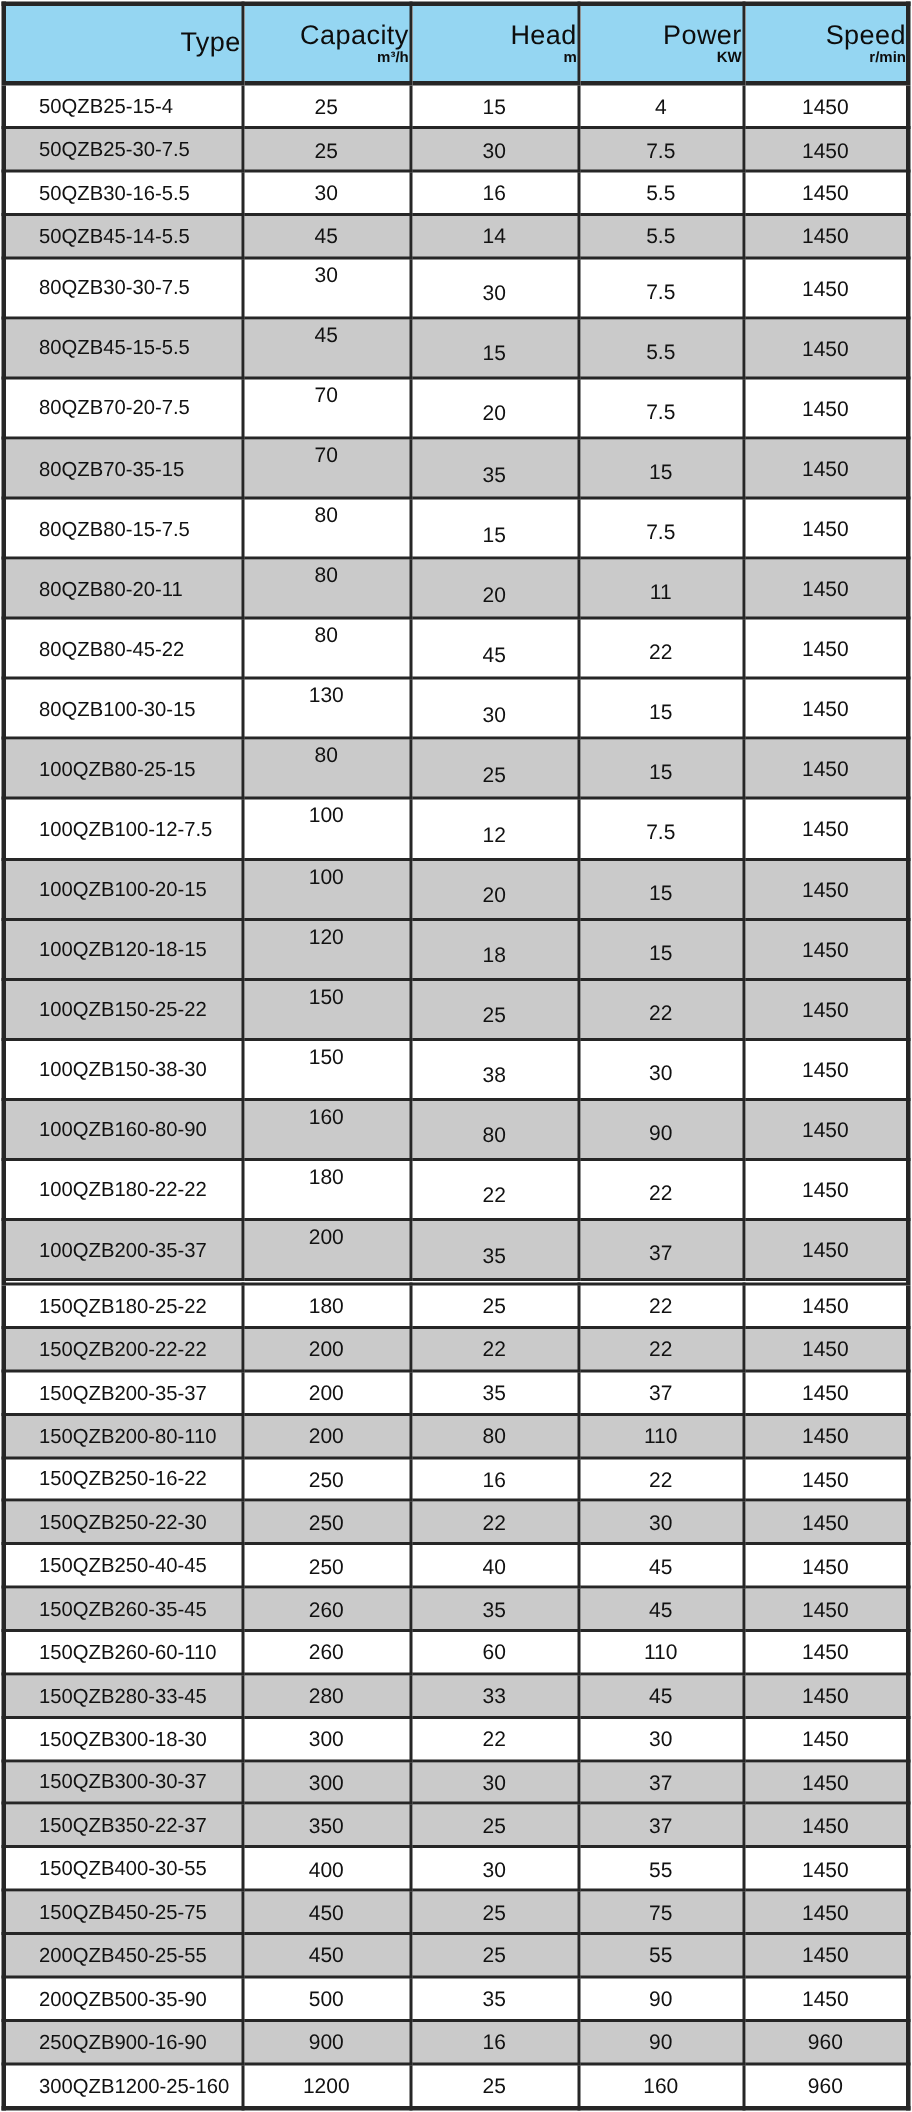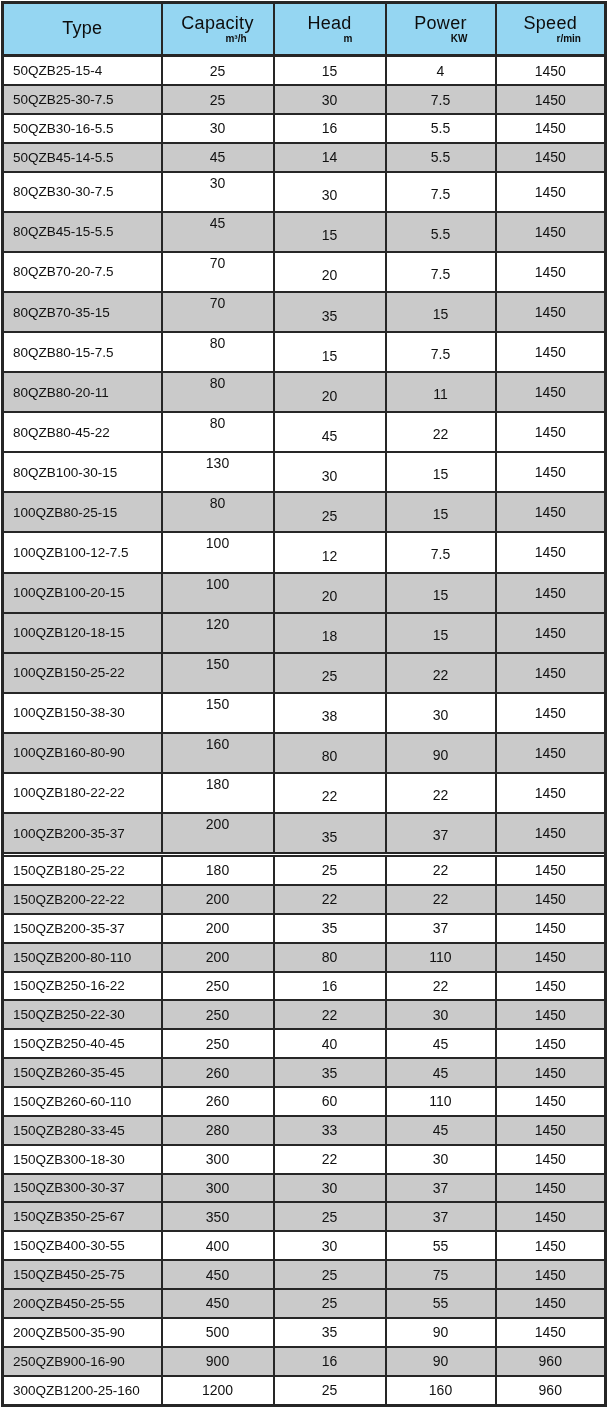--- a/index.html
+++ b/index.html
@@ -27,21 +27,21 @@
     color:var(--text);
     overflow:hidden;
     white-space:nowrap;
   }
   thead tr{height:53px;}
   thead th{
     background:var(--header-bg);
     border-bottom:3px solid var(--border);
     font-weight:normal;
     vertical-align:middle;
-    text-align:center;
+    text-align:right;
     padding:0;
   }
   .h-label{
     font-size:18px;
     line-height:1.1;
     color:#0d0d0d;
     letter-spacing:0.3px;
   }
   .h-unit{
     font-size:10px;
@@ -52,21 +52,21 @@
   }
   tbody td{
     font-size:14px;
     text-align:center;
     vertical-align:middle;
     background:#ffffff;
     padding:0;
   }
   tbody td.type-col{
     text-align:left;
-    padding-left:9px;
+    padding-left:22px;
     font-size:13.5px;
   }
   tbody tr.alt td{background:var(--alt-bg);}
   
   tbody td.v-top{vertical-align:top;padding-top:2px;}
   tbody td.v-low{padding-top:7px;}
   tbody td.v-low-sm{padding-top:4px;}
   tr.divider{height:3px;}
   tr.divider td{
     background:#ffffff;
@@ -341,21 +341,21 @@
           <td>1450</td>
         </tr>
         <tr class="alt">
           <td class="type-col">150QZB300-30-37</td>
           <td>300</td>
           <td>30</td>
           <td>37</td>
           <td>1450</td>
         </tr>
         <tr class="alt">
-          <td class="type-col">150QZB350-25-67</td>
+          <td class="type-col">150QZB350-22-37</td>
           <td>350</td>
           <td>25</td>
           <td>37</td>
           <td>1450</td>
         </tr>
         <tr>
           <td class="type-col">150QZB400-30-55</td>
           <td>400</td>
           <td>30</td>
           <td>55</td>

